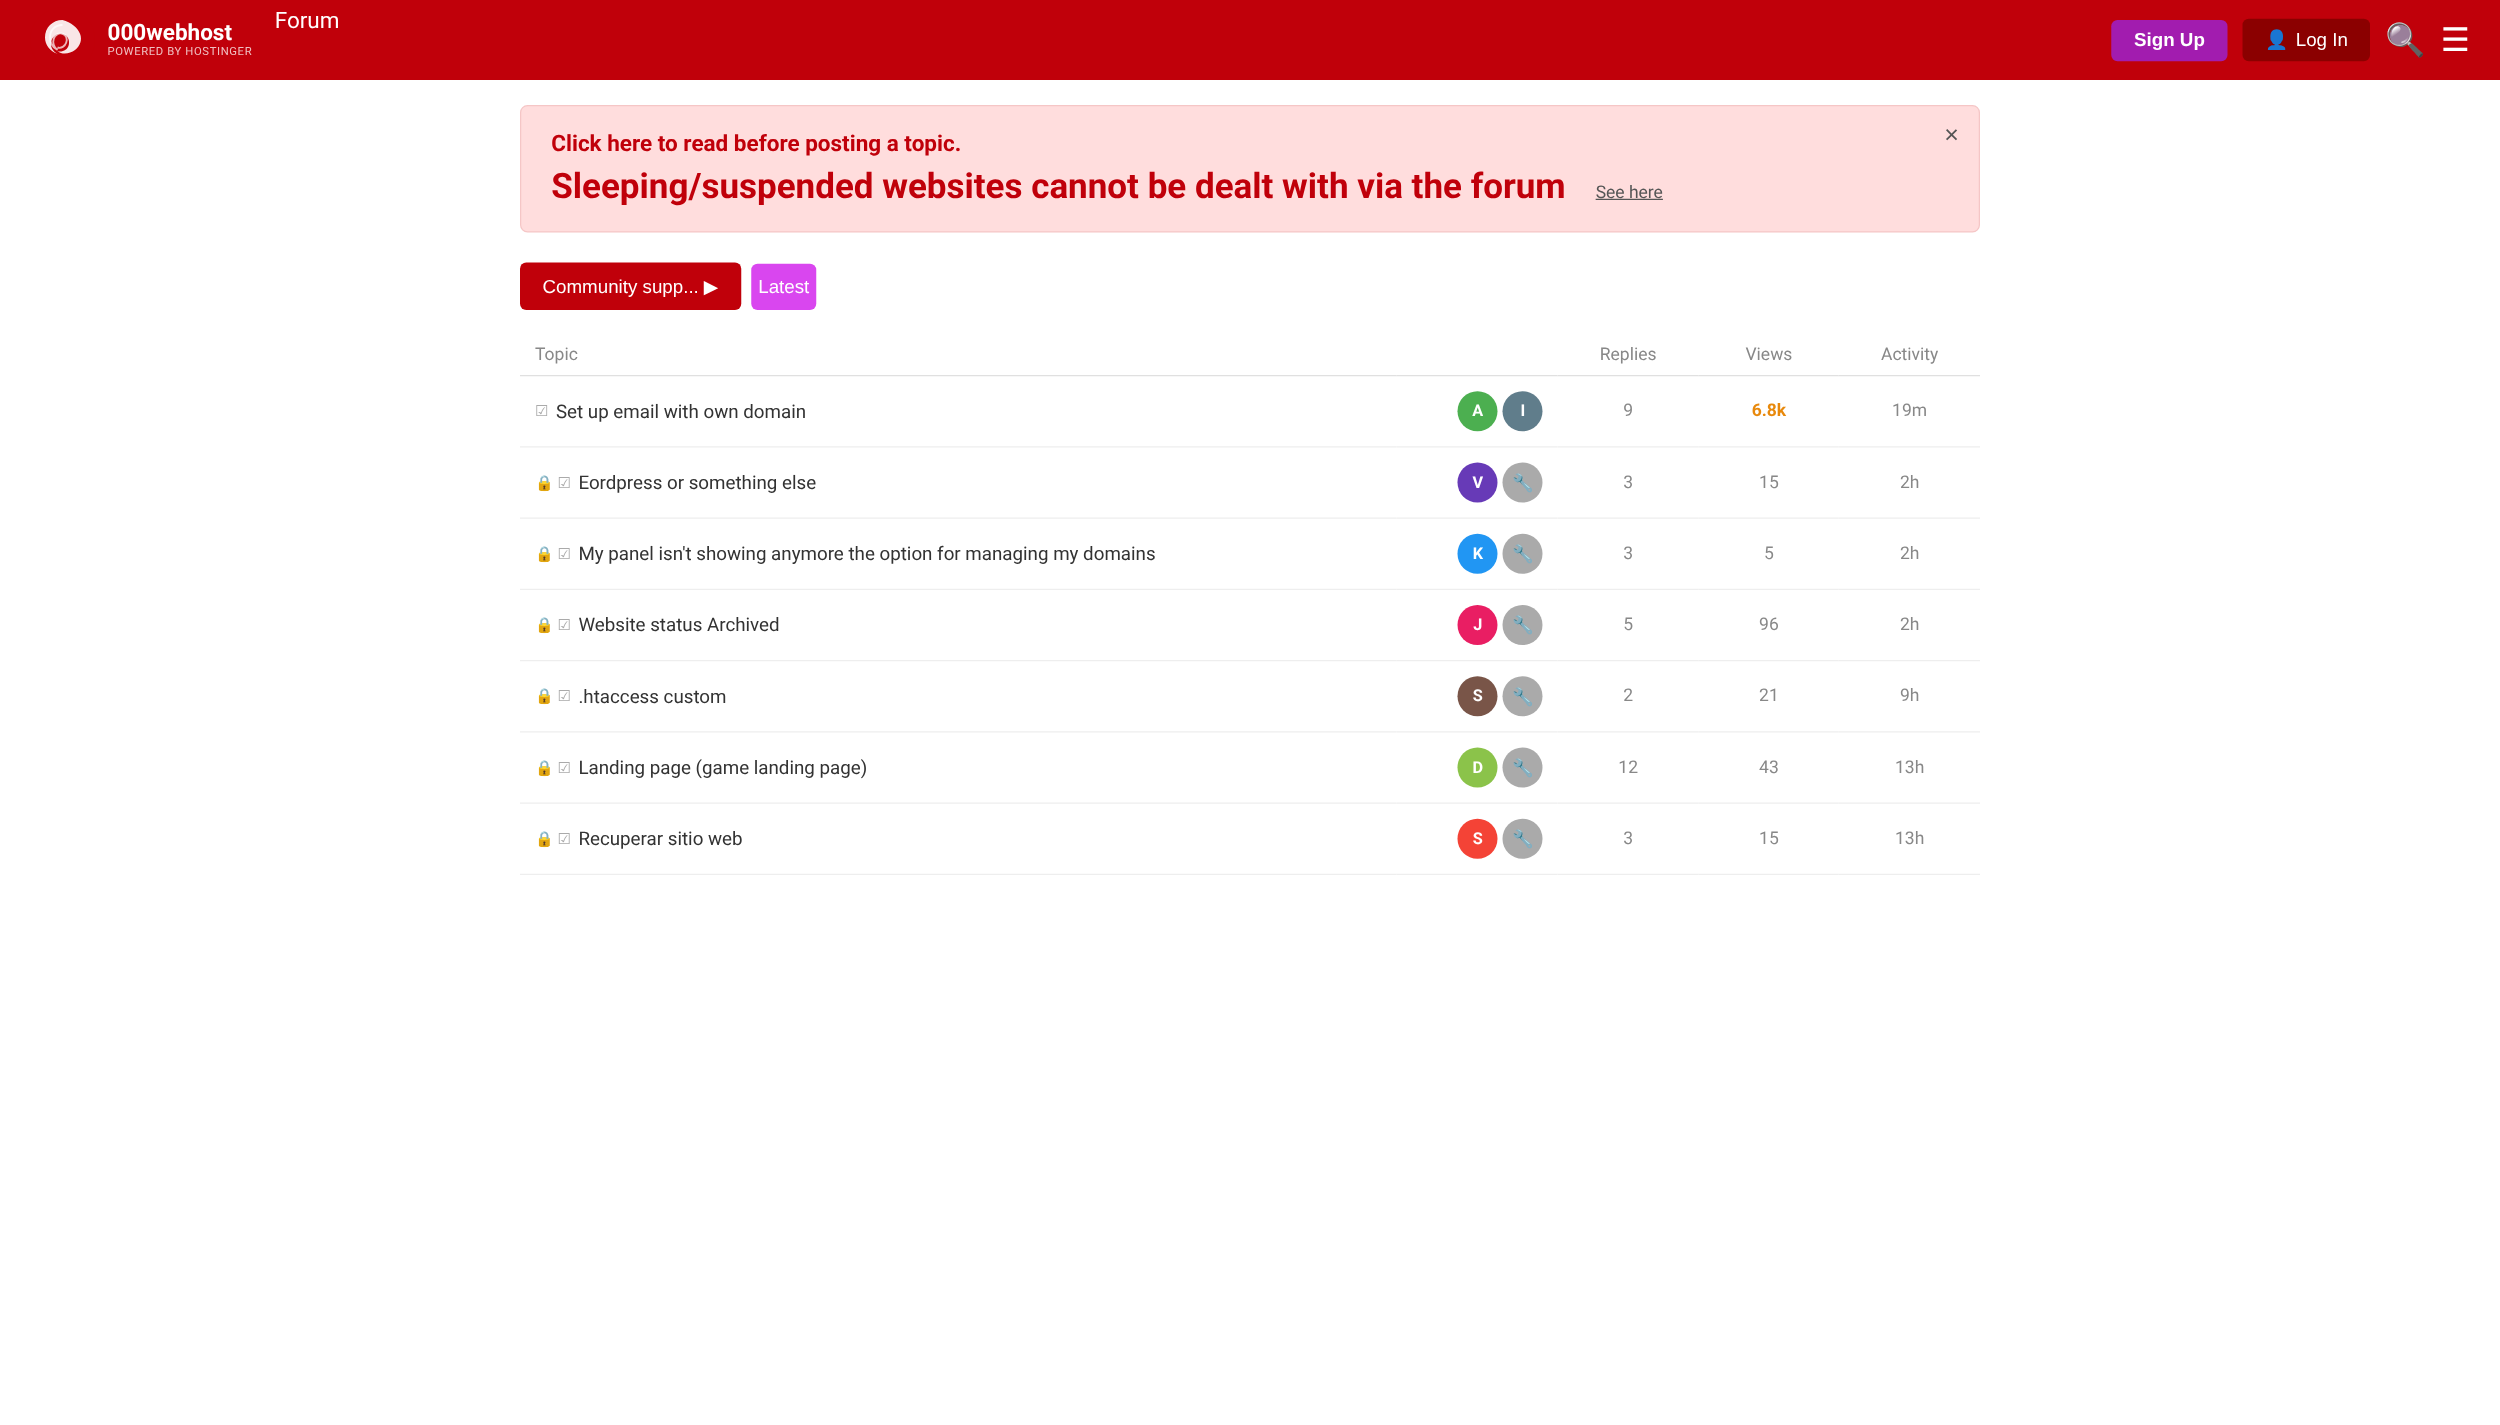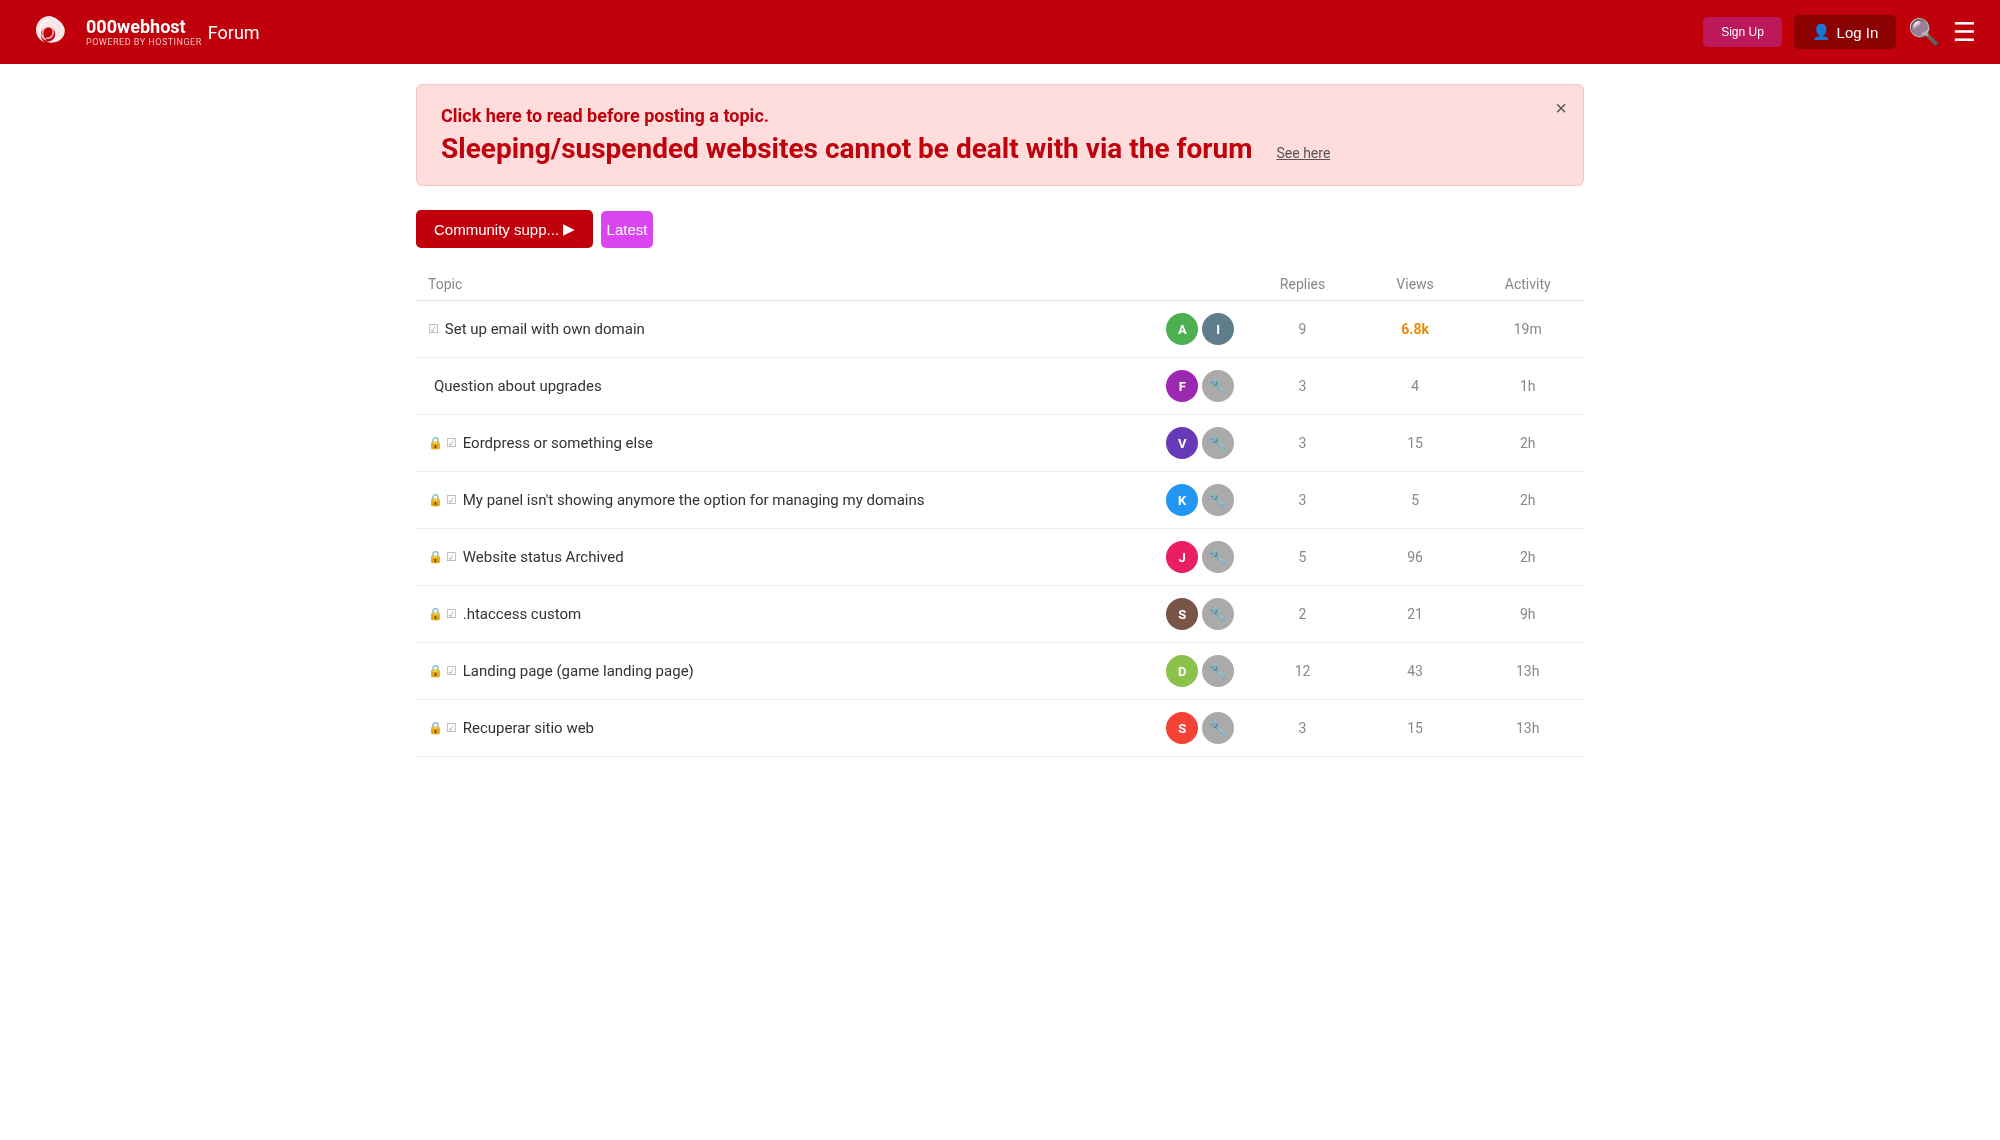--- a/index.html
+++ b/index.html
@@ -9,21 +9,21 @@
     .header {
       background: #c0000a;
       display: flex;
       align-items: center;
       padding: 0 24px;
       height: 64px;
       justify-content: space-between;
     }
     .header-left {
       display: flex;
-      align-items: center;
+      gap: 12px;
     }
     .logo-area {
       display: flex;
       align-items: center;
       gap: 10px;
     }
     .logo-icon {
       width: 52px;
       height: 52px;
     }
@@ -46,28 +46,28 @@
       color: #fff;
       font-size: 18px;
       margin-left: 6px;
     }
     .header-right {
       display: flex;
       align-items: center;
       gap: 12px;
     }
     .btn-signup {
-      background: #be185d;
+      background: #a21caf;
       color: #fff;
       border: none;
       padding: 8px 18px;
       border-radius: 5px;
-      font-size: 12px;
-      cursor: pointer;
-      font-weight: 400;
+      font-size: 15px;
+      cursor: pointer;
+      font-weight: 700;
     }
     .btn-login {
       background: #8b0000;
       color: #fff;
       border: none;
       padding: 8px 18px;
       border-radius: 5px;
       font-size: 15px;
       cursor: pointer;
       font-weight: 500;
@@ -316,37 +316,20 @@
               <div style="width: 32px; height: 32px; border-radius: 50%; background: rgb(96, 125, 139); display: flex; align-items: center; justify-content: center; font-size: 13px; font-weight: bold; color: rgb(255, 255, 255);">I</div>
             </div>
           </td>
           <td class="col-replies replies-count">9</td>
           <td class="col-views views-count" style="color: rgb(232, 137, 12); font-weight: bold;">6.8k</td>
           <td class="col-activity activity-count">19m</td>
         </tr>
         <tr>
           <td class="col-topic">
             <div style="display: flex; align-items: center; gap: 6px;">
-              <span class="topic-icons"></span>
-              <span class="topic-title">Question about upgrades</span>
-            </div>
-          </td>
-          <td class="col-users">
-            <div class="avatars">
-              <div style="width: 32px; height: 32px; border-radius: 50%; background: rgb(156, 39, 176); display: flex; align-items: center; justify-content: center; font-size: 13px; font-weight: bold; color: rgb(255, 255, 255);">F</div>
-              <div style="width: 32px; height: 32px; border-radius: 50%; background: rgb(170, 170, 170); display: flex; align-items: center; justify-content: center; font-size: 14px; color: rgb(255, 255, 255);">🔧</div>
-            </div>
-          </td>
-          <td class="col-replies replies-count">3</td>
-          <td class="col-views views-count">4</td>
-          <td class="col-activity activity-count">1h</td>
-        </tr>
-        <tr>
-          <td class="col-topic">
-            <div style="display: flex; align-items: center; gap: 6px;">
               <span class="topic-icons">
                 <span style="color: rgb(170, 170, 170); font-size: 12px;">🔒</span>
                 <span style="color: rgb(170, 170, 170); font-size: 12px;">☑</span>
               </span>
               <span class="topic-title">Eordpress or something else</span>
             </div>
           </td>
           <td class="col-users">
             <div class="avatars">
               <div style="width: 32px; height: 32px; border-radius: 50%; background: rgb(103, 58, 183); display: flex; align-items: center; justify-content: center; font-size: 13px; font-weight: bold; color: rgb(255, 255, 255);">V</div>

